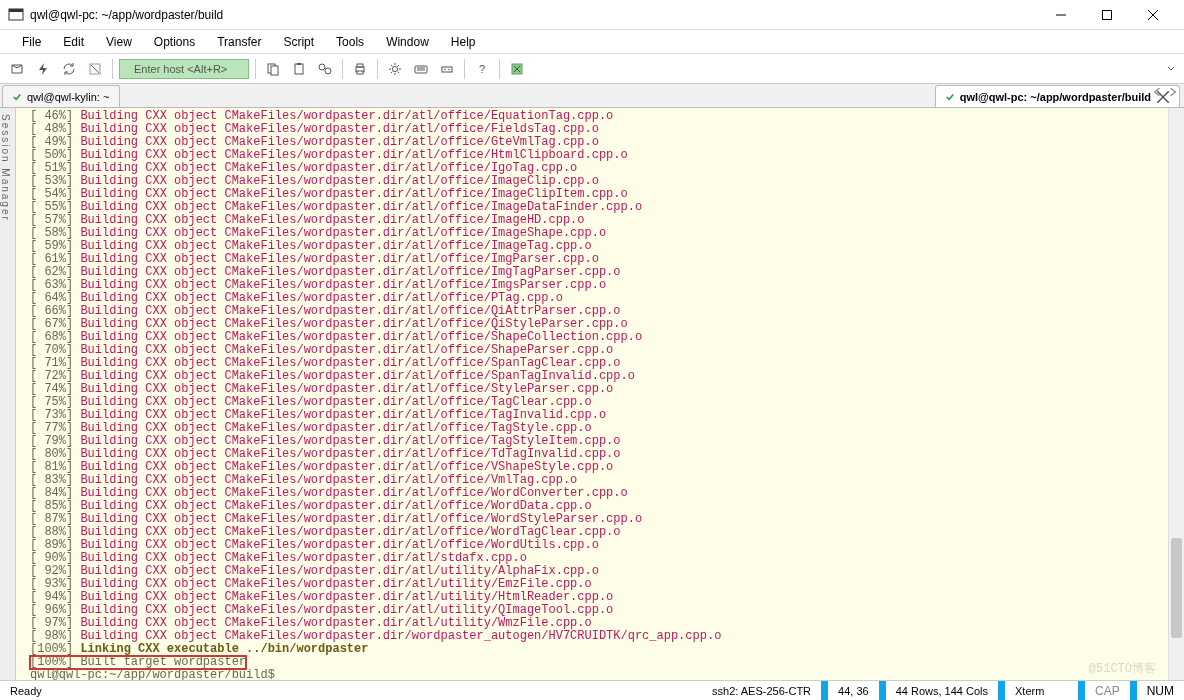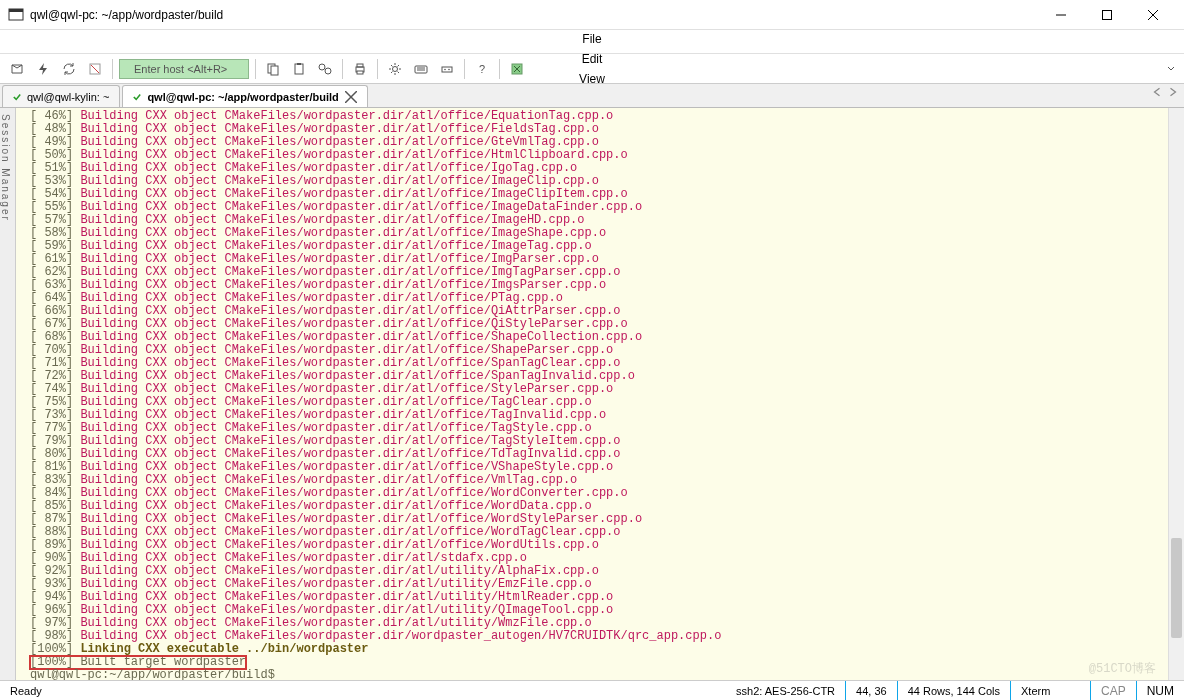--- a/index.html
+++ b/index.html
@@ -4,32 +4,32 @@
 <style>
   * { box-sizing: border-box; margin: 0; padding: 0; }
   html, body { width: 1184px; height: 700px; font-family: "Segoe UI", Tahoma, sans-serif; font-size: 12px; background: #f0f0f0; overflow: hidden; }
   
   .titlebar { height: 30px; background: #fff; display: flex; align-items: center; padding: 0 8px; border-bottom: 1px solid #e0e0e0; }
   .titlebar .icon { width: 16px; height: 16px; margin-right: 6px; display: inline-flex; align-items: center; justify-content: center; }
   .titlebar .title { flex: 1; font-size: 12px; color: #000; }
   .winbtn { width: 46px; height: 30px; display: flex; align-items: center; justify-content: center; color: #000; }
   .winbtn svg { width: 10px; height: 10px; }
   
-  .menubar { height: 24px; background: #fff; display: flex; align-items: center; padding: 0 12px; gap: 2px; border-bottom: 1px solid #e0e0e0; flex-direction: column; }
+  .menubar { height: 24px; background: #fff; display: flex; align-items: center; padding: 0 12px; gap: 2px; border-bottom: 1px solid #e0e0e0; }
   .menubar .item { padding: 2px 10px; font-size: 12px; color: #000; }
   
   .toolbar { height: 30px; background: #fff; display: flex; align-items: center; padding: 0 6px; gap: 4px; border-bottom: 1px solid #ccc; }
   .tbtn { width: 22px; height: 22px; display: flex; align-items: center; justify-content: center; color: #444; }
   .tbtn svg { width: 14px; height: 14px; }
   .tsep { width: 1px; height: 20px; background: #ccc; margin: 0 2px; }
   .hostbox { height: 20px; width: 130px; background: #b8e6b8; border: 1px solid #8db88d; display: flex; align-items: center; padding: 0 14px; color: #555; font-size: 11px; text-align: center; }
   .toolbar-end { flex: 1; }
   .toolbar .dropdown-arrow { width: 14px; height: 22px; display: flex; align-items: center; justify-content: center; }
   
-  .tabstrip { height: 24px; background: #f0f0f0; display: flex; align-items: flex-end; padding: 0 2px; border-bottom: 1px solid #bbb; position: relative; }
+  .tabstrip { height: 24px; background: #f0f0f0; display: flex; align-items: flex-end; padding: 0 2px; border-bottom: 1px solid #bbb; position: relative; justify-content: space-between; }
   .tab { height: 22px; padding: 0 10px; display: flex; align-items: center; gap: 6px; border: 1px solid #bbb; border-bottom: none; background: #f5f5f5; margin-right: 2px; font-size: 11px; border-radius: 3px 3px 0 0; }
   .tab.active { background: #fff; font-weight: bold; }
   .tab .indicator { width: 8px; height: 8px; display: inline-flex; }
   .tab .close { width: 12px; height: 12px; display: flex; align-items: center; justify-content: center; color: #555; }
   .tabstrip .tabnav { position: absolute; right: 6px; top: 3px; display: flex; gap: 6px; }
   .tabstrip .tabnav div { width: 10px; height: 10px; display: flex; align-items: center; justify-content: center; color: #888; }
   
   .main { display: flex; height: calc(700px - 30px - 24px - 30px - 24px - 20px); background: #fff; }
   .sidebar { width: 16px; background: #eee; border-right: 1px solid #ccc; writing-mode: vertical-lr; text-align: left; padding-top: 6px; font-size: 10px; color: #666; letter-spacing: 2px; }
   .terminal { flex: 1; background: #fdfde8; overflow: hidden; font-family: Consolas, "Courier New", monospace; font-size: 12px; line-height: 13px; padding: 2px 0 0 2px; position: relative; }
@@ -38,21 +38,21 @@
   .terminal .brk { color: #6a6a50; }
   .terminal .build { color: #be185d; font-weight: 400; }
   .terminal .bold { color: #6b5b10; font-weight: bold; }
   .terminal .plain { color: #6a6a50; }
   .terminal .hl { outline: 2px solid #d03838; outline-offset: -1px; display: inline-block; }
   .scrollbar-v { position: absolute; right: 0; top: 0; width: 16px; height: 100%; background: #f0f0f0; border-left: 1px solid #ddd; }
   .scrollbar-v .thumb { position: absolute; left: 2px; right: 2px; top: 430px; height: 100px; background: #c8c8c8; border-radius: 2px; }
   .watermark { position: absolute; right: 28px; bottom: 4px; color: #d8d8c8; font-size: 12px; }
   
   .statusbar { height: 20px; background: #fff; border-top: 1px solid #ccc; display: flex; align-items: center; font-size: 11px; }
-  .statusbar .cell { padding: 0 10px; border-right: 1px solid #0ea5e9; height: 100%; display: flex; align-items: center; }
+  .statusbar .cell { padding: 0 10px; border-right: 7px solid #0ea5e9; height: 100%; display: flex; align-items: center; }
   .statusbar .flex { flex: 1; }
 </style>
 </head>
 <body>
 
 <div class="titlebar">
   <span class="icon">
     <svg viewBox="0 0 16 16">
         <rect x="1" y="2" width="14" height="11" fill="none" stroke="#333"></rect>
         <rect x="1" y="2" width="14" height="3" fill="#333"></rect>

